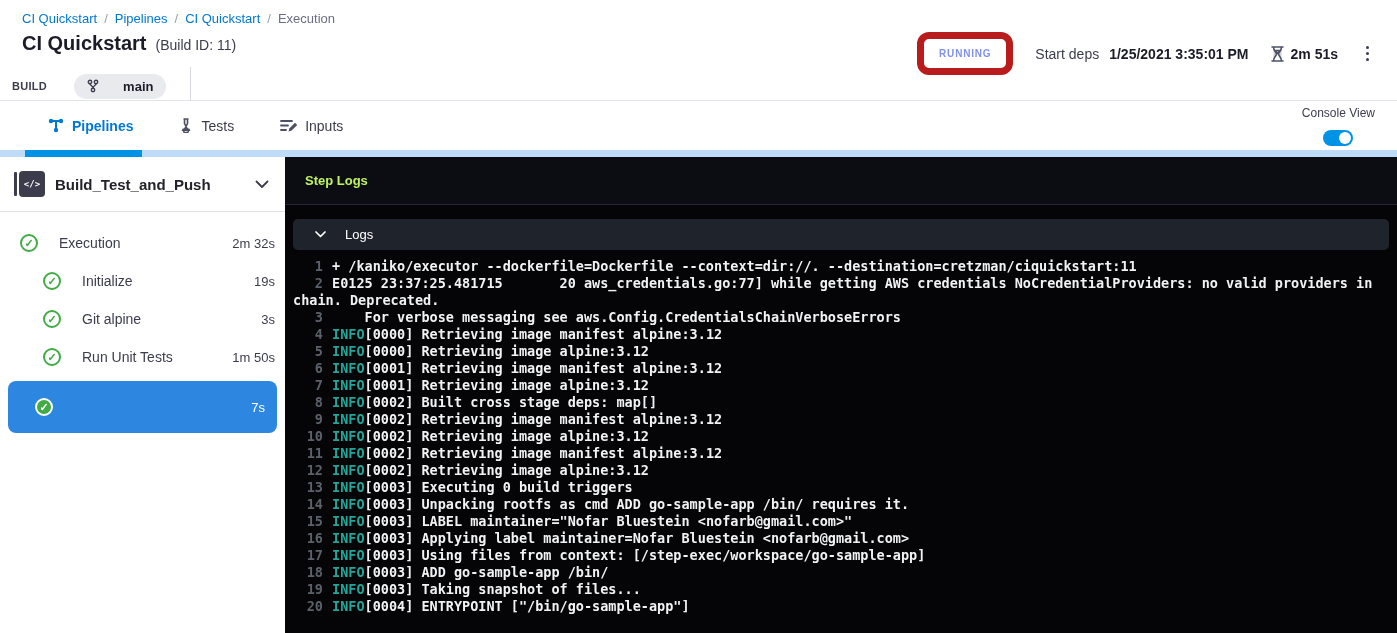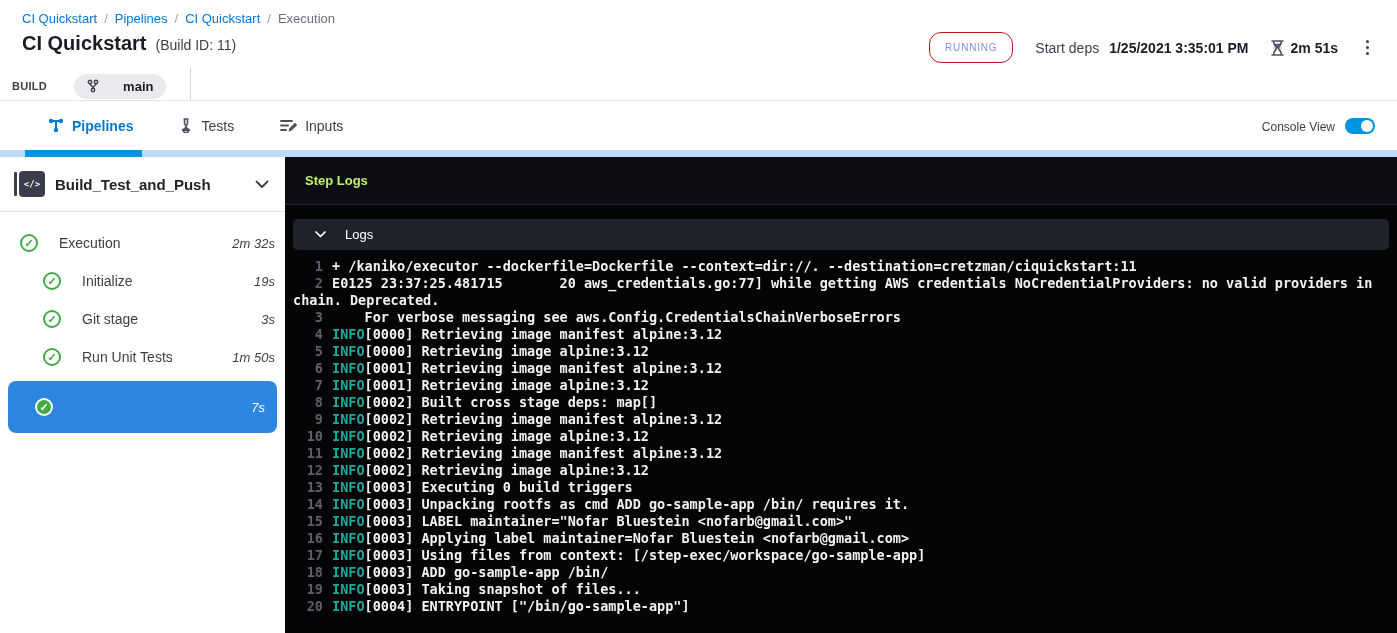--- a/index.html
+++ b/index.html
@@ -10,41 +10,41 @@
   
   .topbar { height:101px; background:#fff; border-bottom:1px solid #e4e5ea; position:relative; flex:0 0 auto; }
   .breadcrumb { padding:11px 0 0 22px; font-size:13px; display:flex; gap:7px; align-items:center; }
   .breadcrumb a { color:#0278d5; text-decoration:none; cursor:pointer; }
   .breadcrumb .sep { color:#9c9daf; }
   .breadcrumb .current { color:#6b6d85; }
   .titlerow { padding:6px 0 0 22px; display:flex; align-items:baseline; gap:9px; }
   .page-title { font-size:20px; font-weight:700; color:#1c1c28; }
   .build-id { font-size:14px; color:#3c3d4c; }
   .status-group { position:absolute; top:32px; right:22px; display:flex; align-items:center; gap:22px; }
-  .badge-running { border:1px solid #b91c1c; color:#8091ee; font-size:10px; font-weight:400;
+  .badge-running { border:7px solid #b91c1c; color:#8091ee; font-size:10px; font-weight:700;
                    letter-spacing:.8px; padding:9px 15px; border-radius:12px; background:#fff; }
   .starttime { display:flex; align-items:baseline; gap:10px; }
   .starttime .lbl { font-size:14px; color:#3c3d4c; }
   .starttime .val { font-size:14px; color:#1c1c28; font-weight:600; }
   .elapsed { display:flex; align-items:center; gap:7px; font-size:14px; color:#1c1c28; font-weight:600; }
   .kebab { display:flex; flex-direction:column; gap:3px; padding:4px 6px; cursor:pointer; }
   .kebab i { width:3px; height:3px; border-radius:50%; background:#3c3d4c; display:block; }
   .buildrow { margin-top:11px; padding-left:12px; display:flex; align-items:center; height:40px; }
   .build-lbl { font-size:11px; font-weight:700; color:#3c3d4c; letter-spacing:.3px; }
   .branch-chip { margin-left:27px; background:#e9eaee; border-radius:14px; padding:5px 13px;
                  display:flex; align-items:center; gap:24px; font-size:13px; font-weight:700; color:#1c1c28; }
   .vdiv { width:1px; height:38px; background:#d9dae0; margin-left:24px; }
 
   
   .tabbar { height:49px; background:#fff; display:flex; align-items:center; padding-left:25px; position:relative; flex:0 0 auto; }
   .tab { display:flex; align-items:center; gap:8px; padding:0 23px; height:100%;
          font-size:14px; color:#3c3d4c; cursor:pointer; }
   .tab.active { color:#0278d5; font-weight:600; }
-  .console-view { position:absolute; right:22px; display:flex; align-items:flex-end; gap:10px;
-                  font-size:12px; color:#3c3d4c; }
+  .console-view { position:absolute; right:22px; display:flex; align-items:center; gap:10px;
+                  font-size:12px; color:#3c3d4c;flex-direction:column; }
   .toggle { width:30px; height:16px; border-radius:9px; background:#0092e4; position:relative; cursor:pointer; }
   .toggle .knob { position:absolute; top:2px; right:2px; width:12px; height:12px; border-radius:50%; background:#fff; }
   .bluebar { height:7px; background:#bedcf9; position:relative; flex:0 0 auto; }
   .bluebar .active-seg { position:absolute; left:25px; top:0; width:117px; height:7px; background:#0092e4; }
 
   
   .content { flex:1; display:flex; min-height:0; }
 
   
   .sidebar { width:285px; background:#fff; flex:0 0 auto; display:flex; flex-direction:column; }
@@ -55,21 +55,21 @@
                     font-family:"DejaVu Sans Mono", monospace; font-size:9px; font-weight:700;
                     display:flex; align-items:center; justify-content:center; }
   .sb-name { margin-left:10px; font-size:15px; font-weight:700; color:#22222a; }
   .sb-chevron { margin-left:auto; cursor:pointer; display:flex; }
   .sb-divider { height:1px; background:#e0e1e7; }
   .sb-list { padding-top:12px; }
   .sb-item { height:38px; display:flex; align-items:center; padding-right:10px; cursor:pointer; }
   .sb-item.lvl0 { padding-left:20px; }
   .sb-item.lvl1 { padding-left:43px; }
   .sb-item .lbl { margin-left:21px; font-size:14px; color:#3c3d4c; }
-  .sb-item .dur { margin-left:auto; font-size:13px; color:#3c3d4c;font-style:italic; }
+  .sb-item .dur { margin-left:auto; font-size:13px; color:#3c3d4c; }
   .check { width:18px; height:18px; border-radius:50%; border:2px solid #42ab45; color:#42ab45;
            font-size:11px; font-weight:700; display:flex; align-items:center; justify-content:center; flex:0 0 auto; }
   .sb-item.selected { background:#2d87e0; border-radius:8px; margin:5px 8px 0 8px; height:52px;
                       padding-left:27px; padding-right:12px; }
   .sb-item.selected .lbl { color:#fff; font-weight:600; line-height:17px; max-width:160px; margin-left:20px; }
   .sb-item.selected .dur { color:#fff; }
   .sb-item.selected .check { background:#42ab45; border-color:#fff; color:#fff; }
 
   
   .logpanel { flex:1; background:#050507; display:flex; flex-direction:column; min-width:0; }
@@ -210,21 +210,21 @@
             <span class="lbl">Execution</span>
             <span class="dur">2m 32s</span>
           </div>
           <div class="sb-item lvl1">
             <span class="check">✓</span>
             <span class="lbl">Initialize</span>
             <span class="dur">19s</span>
           </div>
           <div class="sb-item lvl1">
             <span class="check">✓</span>
-            <span class="lbl">Git stage</span>
+            <span class="lbl">Git alpine</span>
             <span class="dur">3s</span>
           </div>
           <div class="sb-item lvl1">
             <span class="check">✓</span>
             <span class="lbl">Run Unit Tests</span>
             <span class="dur">1m 50s</span>
           </div>
           <div class="sb-item lvl1 selected">
             <span class="check">✓</span>
             <span class="dur">7s</span>

